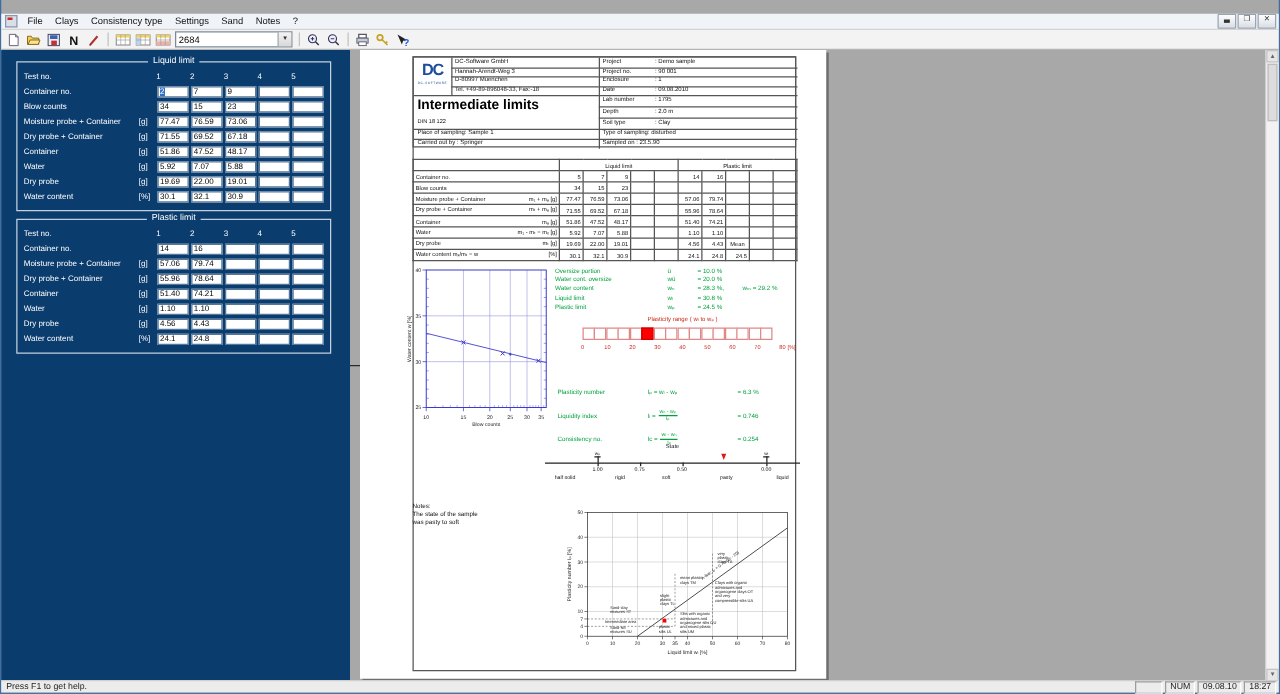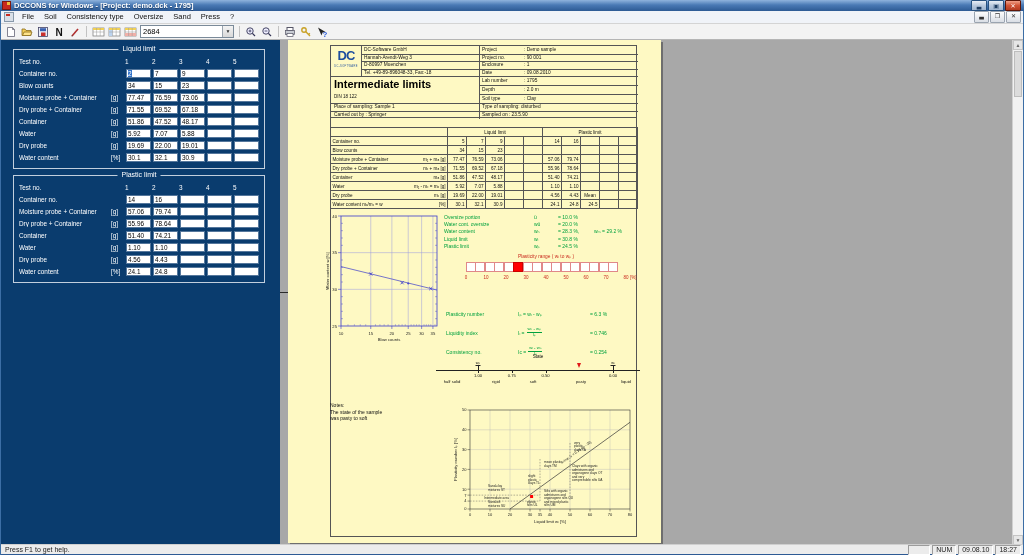--- a/index.html
+++ b/index.html
@@ -47,21 +47,21 @@
   .prow{display:flex;align-items:center;height:12px;padding:0 5px;}
   .plabel{flex:1;font-size:6.4px;color:#fff;white-space:nowrap;overflow:hidden;}
   .punit{width:13px;font-size:6.4px;color:#fff;}
   .pcell{width:25px;height:9px;background:#fff;border:1px solid #55779c;margin-left:2px;
     font-size:6.4px;color:#000;display:flex;align-items:center;padding:0 1px;box-sizing:border-box;}
   .pcellh{width:27px;margin-left:0;text-align:center;font-size:6.4px;color:#fff;}
   .pcell .sel{background:#2f71c8;color:#fff;}
   
   .docarea{position:absolute;left:280px;top:40px;right:1px;bottom:10px;background:#a8a8a8;}
   .foldmark{position:absolute;left:0;top:252px;width:8px;height:1px;background:#2a2a2a;}
-  .page{position:absolute;left:8px;top:0px;width:373px;height:503px;background:#fef9c3;
+  .page{position:absolute;left:8px;top:0px;width:373px;height:503px;background:#ffffff;
     box-shadow:2px 2px 0 #6e6e6e;color:#111;text-decoration:underline;}
   .report-frame{position:absolute;left:42px;top:5px;width:307px;height:492px;border:0.5px solid #555;box-sizing:border-box;}
   
   .hdr{position:absolute;left:42px;top:5px;width:307px;height:73px;border:0.5px solid #555;
     box-sizing:border-box;font-size:4.8px;}
   .hl,.vl{position:absolute;background:#555;}
   .hline{height:0.5px;} .vline{width:0.5px;}
   .logo{position:absolute;left:1px;top:1px;width:28px;height:28px;text-align:center;}
   .logo-dc{display:block;font-size:13px;font-weight:900;color:#1d4e9e;letter-spacing:-1px;line-height:18px;}
   .logo-sub{display:block;font-size:2.6px;color:#1d4e9e;letter-spacing:.4px;}
@@ -125,39 +125,30 @@
   .sb-box{height:8px;line-height:8px;padding:0 3px;margin-left:2px;border:1px solid;
     border-color:#9c9c9c #ffffff #ffffff #9c9c9c;white-space:nowrap;}
   .sb-spare{width:14px;}
   svg text{font-family:"Liberation Sans","DejaVu Sans",sans-serif;}
 </style>
 </head>
 <body>
 
 <div class="window">
 
-  <div class="titlebar">
-    <div class="app-icon"></div>
-    <span class="title-text">DCCONS for Windows - [Project: demo.dck - 1795]</span>
-    <div class="win-controls">
-      <div class="wbtn">▃</div>
-      <div class="wbtn">▣</div>
-      <div class="wbtn close">✕</div>
-    </div>
-  </div>
 
   <div class="menubar">
     <div class="doc-icon"></div>
     <div class="menu-items" style="display:flex;">
         <span class="menu-item">File</span>
-        <span class="menu-item">Soil</span>
+        <span class="menu-item">Clays</span>
         <span class="menu-item">Consistency type</span>
-        <span class="menu-item">Oversize</span>
+        <span class="menu-item">Settings</span>
         <span class="menu-item">Sand</span>
-        <span class="menu-item">Press</span>
+        <span class="menu-item">Notes</span>
         <span class="menu-item">?</span>
       </div>
     <div class="mdi-controls">
       <div class="mbtn">▃</div>
       <div class="mbtn">❐</div>
       <div class="mbtn">✕</div>
     </div>
   </div>
 
   <div class="toolbar">

